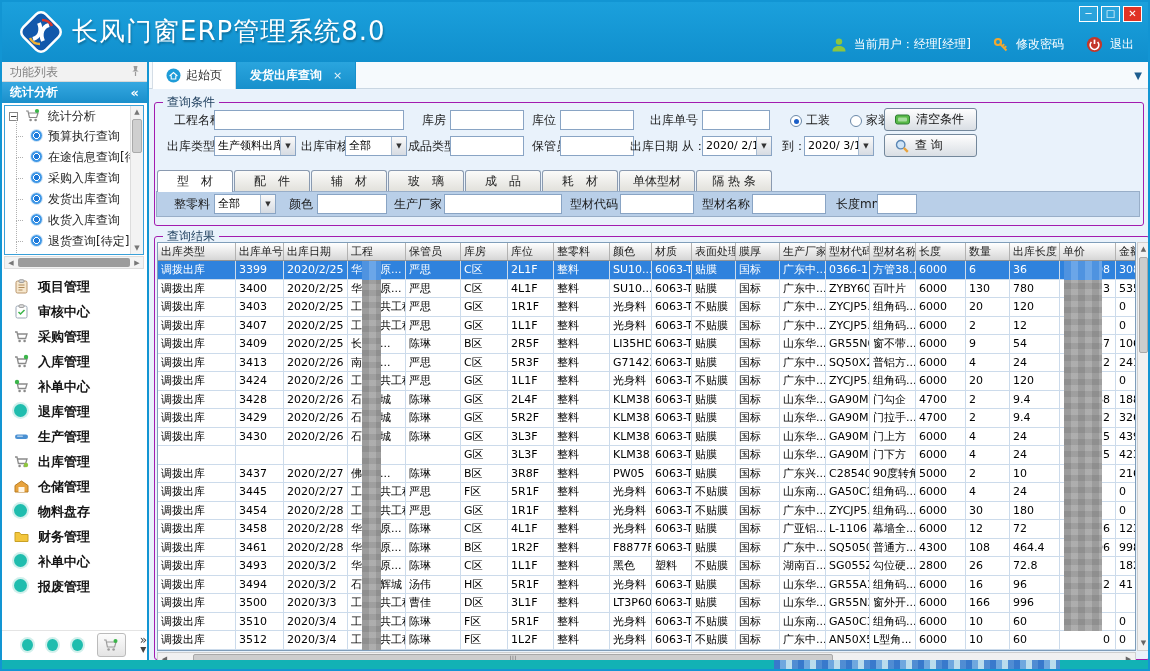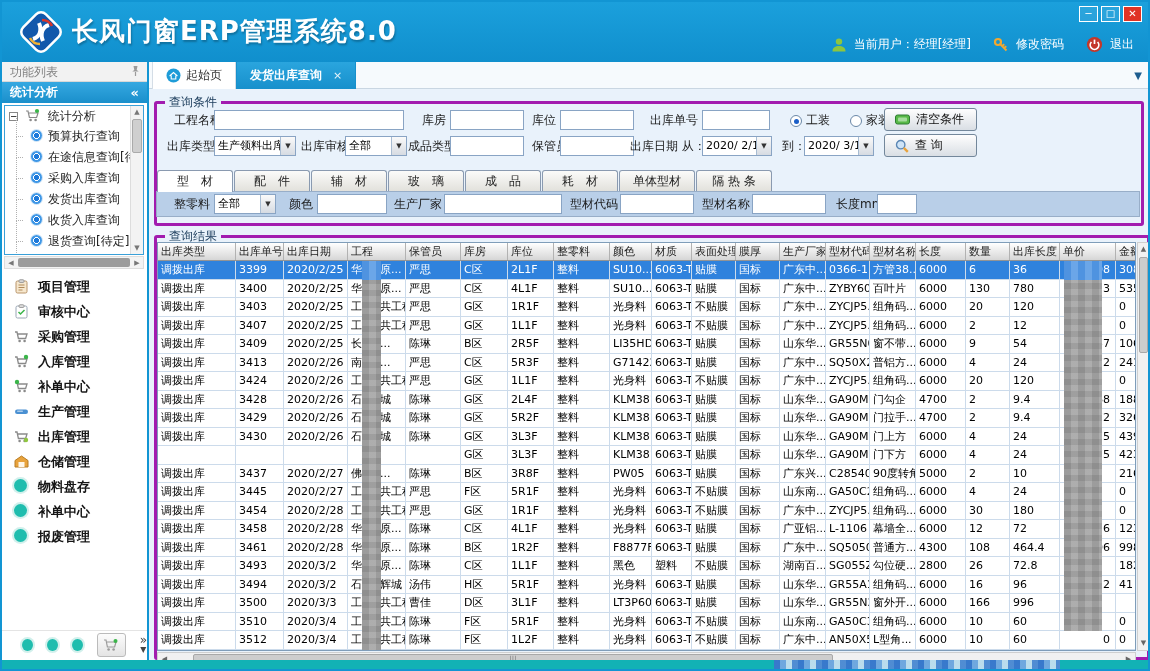--- a/index.html
+++ b/index.html
@@ -2,21 +2,21 @@
 <html><head>
 <meta charset="utf-8">
 <style>
 *{box-sizing:border-box;margin:0;padding:0}
 body{width:1150px;height:671px;position:relative;overflow:hidden;
   font-family:"DejaVu Sans","Liberation Sans",sans-serif;background:#fff;font-size:12px}
 .window{position:absolute;inset:0;border:2px solid #1295d3;background:#fff}
 
 .titlebar{position:absolute;left:0;top:0;right:0;height:60px;background:linear-gradient(#1ba0dc,#108fcd)}
 .logo{position:absolute;left:16px;top:7px}
-.apptitle{position:absolute;left:70px;top:12px;font-size:26px;font-weight:bold;color:#fff;
+.apptitle{position:absolute;left:70px;top:12px;font-size:26px;font-weight:normal;color:#fff;
   letter-spacing:1px;text-shadow:1px 2px 2px rgba(0,0,0,.25)}
 .winbtns{position:absolute;right:6px;top:4px;display:flex;gap:3px}
 .wb{width:19px;height:16px;border:1px solid #fff;color:#fff;font-size:10px;line-height:14px;
   text-align:center;background:rgba(255,255,255,.08);cursor:pointer}
 .wb.close{background:#e03325;border-color:#fff;font-weight:bold}
 .userbar{position:absolute;right:14px;top:34px;display:flex;align-items:center;gap:7px;color:#fff;font-size:12px}
 .userbar .sp{width:8px}
 
 .sidebar{position:absolute;left:0;top:60px;width:147px;bottom:9px;background:#fff;
   border-right:2px solid #1295d3}
@@ -61,21 +61,21 @@
 .more{font-size:12px;color:#444;line-height:9px;text-align:center;cursor:pointer}
 
 .main{position:absolute;left:147px;top:60px;right:0;bottom:9px;background:#e9f2fb;overflow:hidden}
 .tabstrip{position:absolute;left:0;top:0;right:0;height:27px;background:#f6fafd;
   border-bottom:1px solid #c9d6e2;display:flex;padding-left:3px}
 .tab{display:inline-flex;align-items:center;gap:5px;height:27px;padding:0 13px;font-size:12px;
   color:#333;background:#fff;border-right:1px solid #d4dde6;border-left:1px solid #d4dde6;cursor:pointer}
 .tab.active{background:linear-gradient(#2aa5de,#1790cc);color:#fff;border-color:#1790cc}
 .tclose{font-size:11px;margin-left:6px;opacity:.9;cursor:pointer}
 .tabmore{position:absolute;right:6px;top:8px;font-size:10px;color:#1d5d8f;cursor:pointer}
-.gbox{position:absolute;border:3px solid #a21caf;border-radius:3px}
+.gbox{position:absolute;border:1px solid #a21caf;border-radius:3px}
 .gbox legend{font-size:12px;color:#20405f;margin-left:8px;padding:0 4px}
 .qbox{left:5px;top:32px;width:990px;height:132px}
 .rbox{left:5px;top:166px;width:996px;height:432px}
 .fl{position:absolute;font-size:12px;color:#1a1a1a;line-height:20px;white-space:nowrap}
 .fi{position:absolute;height:20px;border:1px solid #89a4c4;background:#fff;font-size:12px;
   font-family:inherit;padding:0 3px}
 .sel{position:absolute;height:20px;border:1px solid #89a4c4;background:#fff;display:flex;cursor:pointer}
 .sel .v{flex:1;font-size:11px;line-height:18px;padding:0 3px;white-space:nowrap;overflow:hidden}
 .sel .caret{width:15px;border-left:1px solid #a8bcd2;background:linear-gradient(#fafafa,#d6dbe2);
   font-size:7px;line-height:18px;text-align:center;color:#333}
@@ -275,20 +275,26 @@
               <path d="M1 3h2l1.4 6.5h7.2L13 5H4" fill="none" stroke="#8a8a8a" stroke-width="1.3"></path>
               <circle cx="5.6" cy="12" r="1.3" fill="#8a8a8a"></circle>
               <circle cx="10.6" cy="12" r="1.3" fill="#8a8a8a"></circle>
               <circle cx="3" cy="3" r="2.2" fill="#3bb54a"></circle>
             </svg>
           </span>
           <span class="mlabel">补单中心</span>
         </div>
         <div class="module-item">
           <span class="mod-icon">
+            <span class="circle-dot"></span>
+          </span>
+          <span class="mlabel">退库管理</span>
+        </div>
+        <div class="module-item">
+          <span class="mod-icon">
             <svg width="15" height="15">
               <rect x="1" y="5.5" width="13" height="4.5" rx="2.2" fill="#4a90d2"></rect>
               <rect x="3" y="6.5" width="6" height="1.4" rx="0.7" fill="#a8cbec"></rect>
             </svg>
           </span>
           <span class="mlabel">生产管理</span>
         </div>
         <div class="module-item">
           <span class="mod-icon">
             <svg width="15" height="15">
@@ -307,20 +313,28 @@
               <rect x="4.5" y="8" width="6" height="5" fill="#fff7e8"></rect>
             </svg>
           </span>
           <span class="mlabel">仓储管理</span>
         </div>
         <div class="module-item">
           <span class="mod-icon">
             <span class="circle-dot"></span>
           </span>
           <span class="mlabel">物料盘存</span>
+        </div>
+        <div class="module-item">
+          <span class="mod-icon">
+            <svg width="15" height="15">
+              <path d="M1 3.5h4.5L7 5.5H14V12.5H1z" fill="#f3c63d" stroke="#c9a125"></path>
+            </svg>
+          </span>
+          <span class="mlabel">财务管理</span>
         </div>
         <div class="module-item">
           <span class="mod-icon">
             <span class="circle-dot"></span>
           </span>
           <span class="mlabel">补单中心</span>
         </div>
         <div class="module-item">
           <span class="mod-icon">
             <span class="circle-dot"></span>

